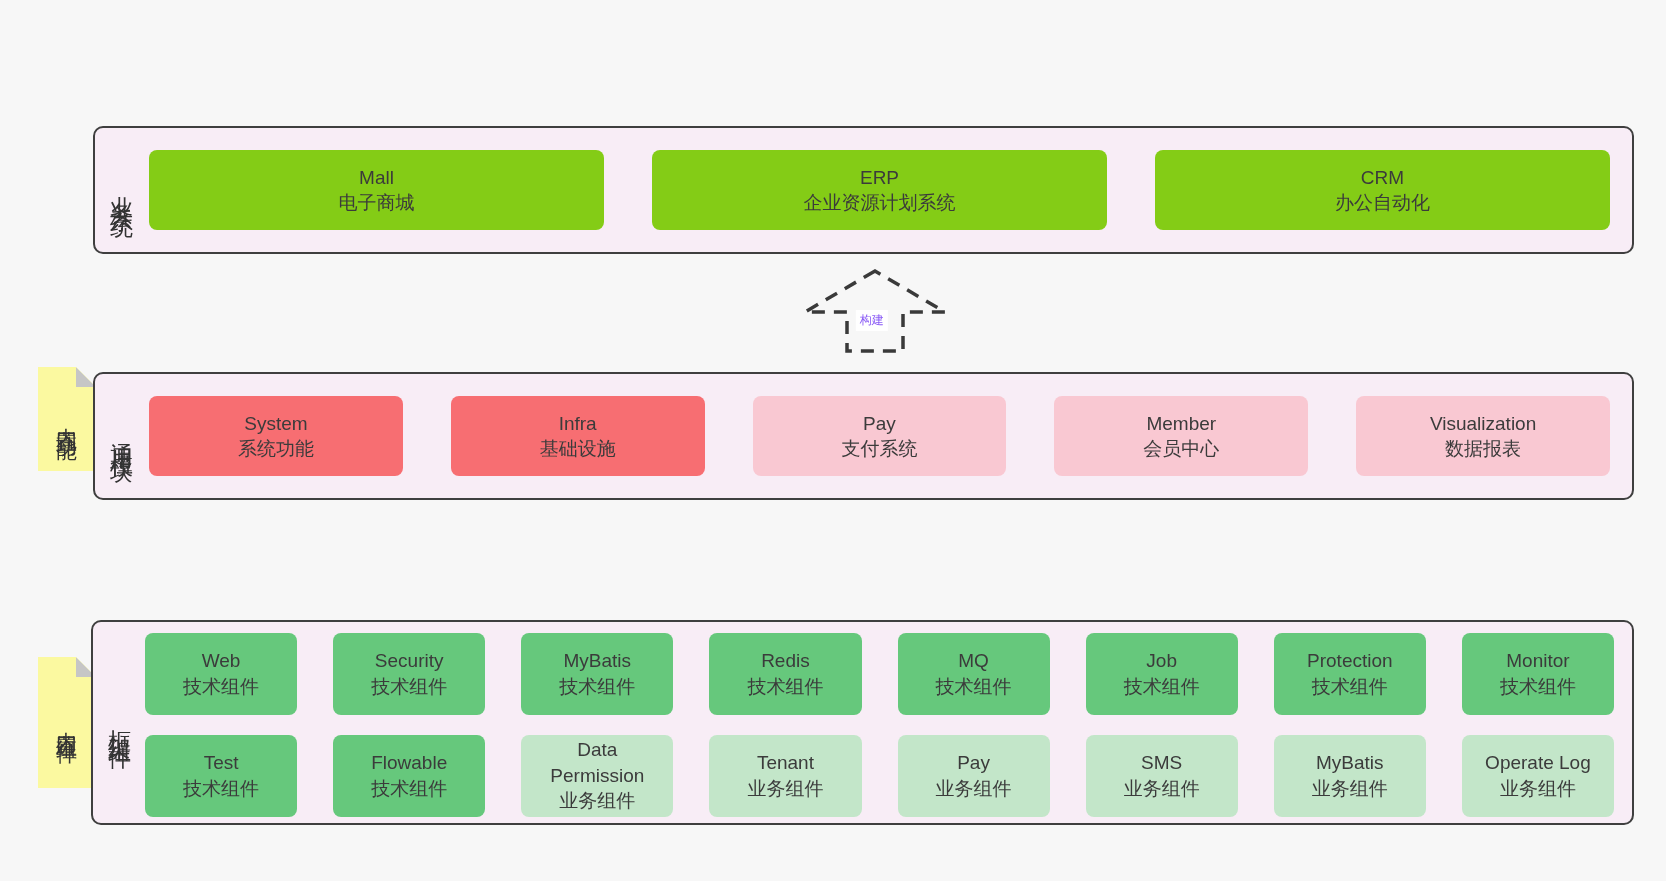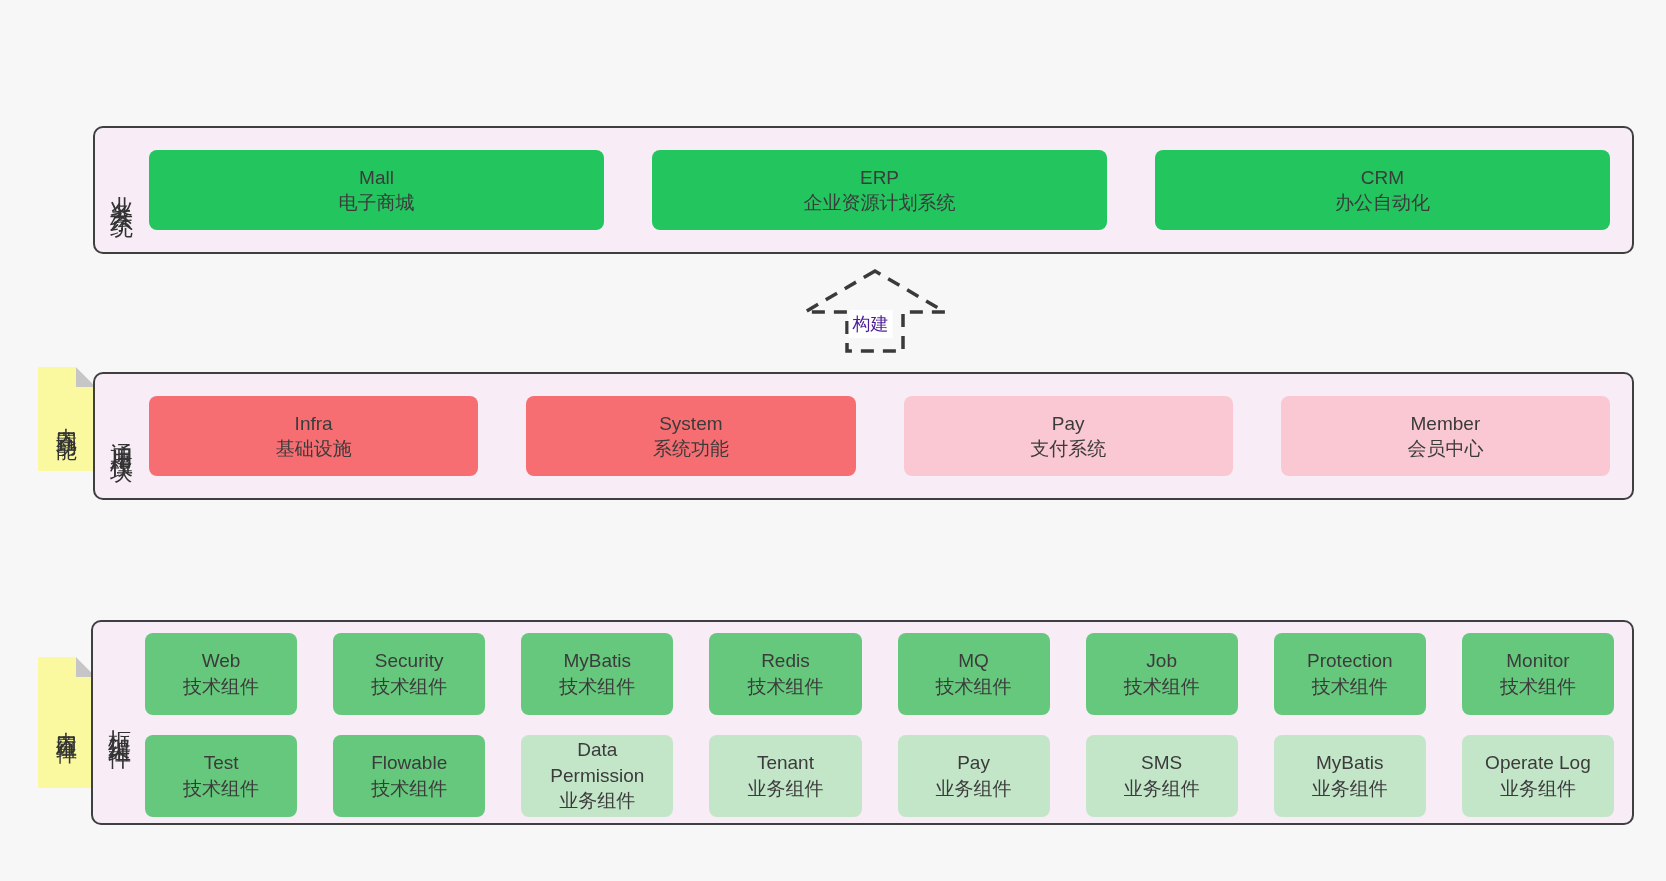--- a/index.html
+++ b/index.html
@@ -52,21 +52,21 @@
   .box{
     flex:1;height:80px;border-radius:8px;
     display:flex;flex-direction:column;
     justify-content:center;align-items:center;
     text-align:center;
     font-size:19px;line-height:1.34;
     padding:0 10px;box-sizing:border-box;
     min-width:0;
   }
   .row .box{height:82px;}
-  .blue  {background:#22c55e;}
+  .blue  {background:#84cc16;}
   .red   {background:#f76e72;}
   .pink  {background:#f9c8d2;}
   .green {background:#66c87c;}
   .lgreen{background:#c3e6c9;}
   .bt,.bs{width:100%;}
 
   
   .sticky{
     position:absolute;width:58px;
     background:#fbf9a0;
@@ -90,21 +90,21 @@
   
   .arrow{position:absolute;width:148px;height:86px;z-index:2;}
   .arrow-build{left:801px;top:268px;}
   .arrow-impl {left:814px;top:514px;}
   .arrow svg{display:block;width:148px;height:86px;}
   .arrow-label{
     position:absolute;left:50%;top:42px;
     transform:translateX(-60%);
     background:#ffffff;
     padding:2px 4px;
-    font-size:18px;color:#4c1d95;
+    font-size:12px;color:#8b5cf6;
     white-space:nowrap;
   }
 </style>
 </head>
 <body>
 
 <div class="canvas">
 
   <section class="band band-top">
     <div class="band-label">业务系统</div>
@@ -133,34 +133,38 @@
 
   <div class="sticky sticky-mid">
     <div class="fold"></div>
     <div class="sticky-label">内置功能</div>
   </div>
 
   <section class="band band-mid">
     <div class="band-label">通用模块</div>
     <div class="band-content">
       <div class="box red">
+          <div class="bt">System</div>
+          <div class="bs">系统功能</div>
+        </div>
+      <div class="box red">
           <div class="bt">Infra</div>
           <div class="bs">基础设施</div>
-        </div>
-      <div class="box red">
-          <div class="bt">System</div>
-          <div class="bs">系统功能</div>
         </div>
       <div class="box pink">
           <div class="bt">Pay</div>
           <div class="bs">支付系统</div>
         </div>
       <div class="box pink">
           <div class="bt">Member</div>
           <div class="bs">会员中心</div>
+        </div>
+      <div class="box pink">
+          <div class="bt">Visualization</div>
+          <div class="bs">数据报表</div>
         </div>
     </div>
   </section>
 
 
   <div class="sticky sticky-bot">
     <div class="fold"></div>
     <div class="sticky-label">内置组件</div>
   </div>
 

